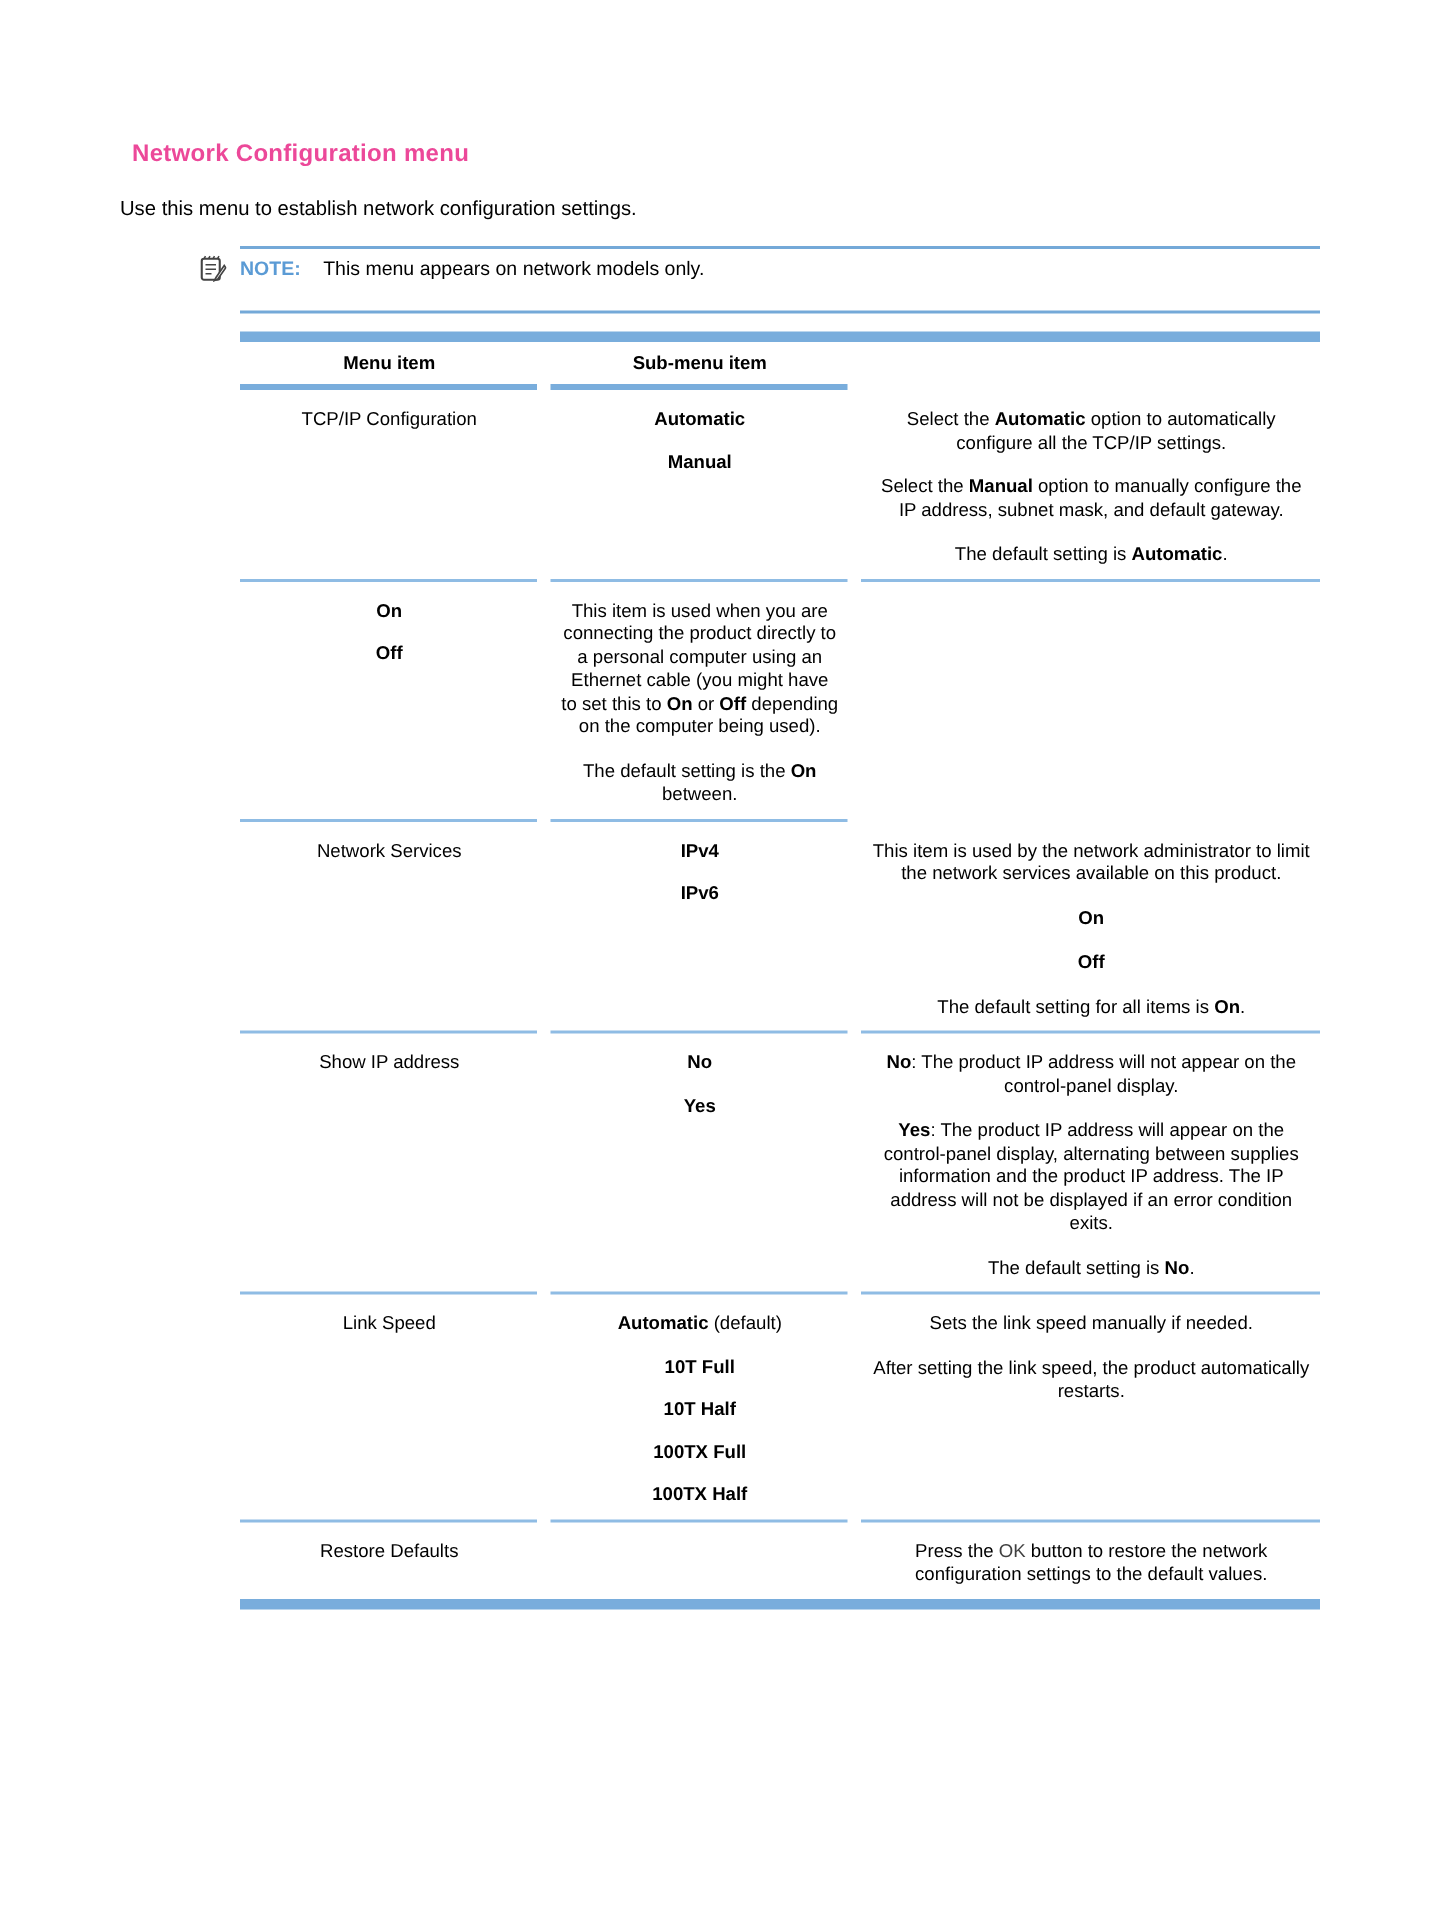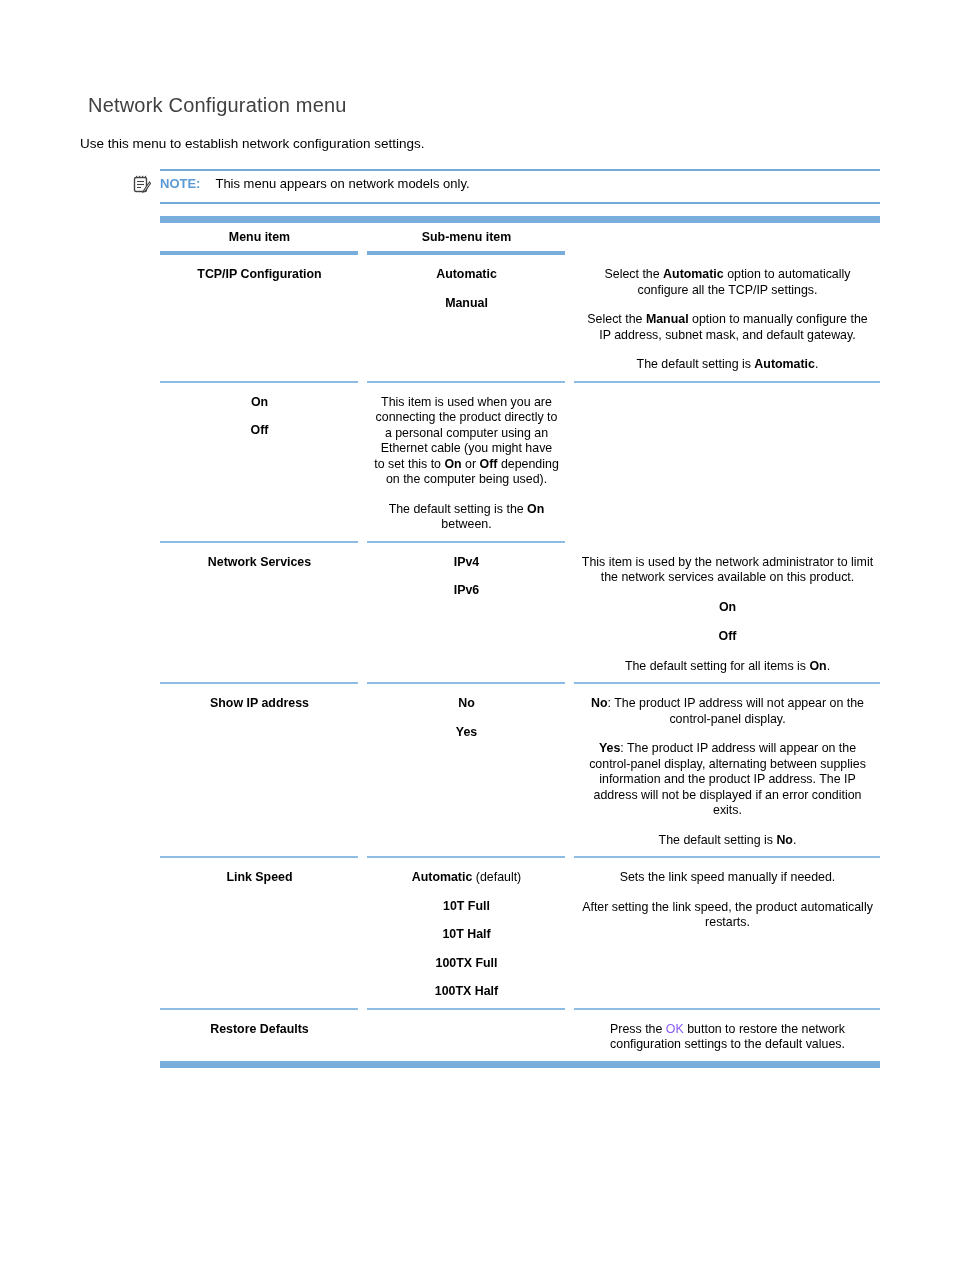--- a/index.html
+++ b/index.html
@@ -7,37 +7,37 @@
     width: 954px; height: 1270px;
     font-family: "Liberation Sans", sans-serif;
     color: #000000;
     position: relative;
     overflow: hidden;
   }
   .page { position: relative; width: 954px; height: 1270px; }
 
   .title {
     margin: 94px 0 0 88px;
-    font-size: 20px; font-weight: normal;
-    color: #404040;
+    font-size: 16px; font-weight: bold;
+    color: #ec4899;
     letter-spacing: 0.2px;
   }
   .intro {
     margin: 19px 0 0 80px;
     font-size: 13.5px;
     line-height: 16px;
   }
 
   .note {
     position: relative;
     margin: 17px 0 0 160px;
     width: 720px;
     border-top: 2px solid #74a9d8;
     border-bottom: 2px solid #74a9d8;
-    padding: 5px 0 10px 0;
+    padding: 5px 0 20px 0;
     font-size: 13px;
     line-height: 16px;
   }
   .note-icon {
     position: absolute; left: -27px; top: 4px;
     width: 18px; height: 18px;
   }
   .note-label { color: #5b9bd5; font-weight: bold; margin-right: 15px; }
 
   .menu-table {
@@ -57,26 +57,26 @@
     font-weight: bold;
     padding: 7px 6px 7px 7px;
     border-bottom: 4px solid #79addc;
   }
   .cell {
     padding: 12px 6px 8px 7px;
     border-bottom: 2px solid #8fbce4;
     line-height: 15.5px;
   }
   .trow:last-child .cell { border-bottom: none; }
-  .menu-cell { font-weight: bold; }
+  .menu-cell { font-weight: normal; }
   .para { margin: 0 0 14px 0; }
   .sub-cell .para { margin: 0 0 13px 0; }
   .para:last-child { margin-bottom: 0; }
   .b { font-weight: bold; }
-  .link { color: #8b5cf6; }
+  .link { color: #404040; }
 </style>
 </head>
 <body>
 
 <div class="page">
 
   <div class="title">Network Configuration menu</div>
 
   <div class="intro">Use this menu to establish network configuration settings.</div>
 

